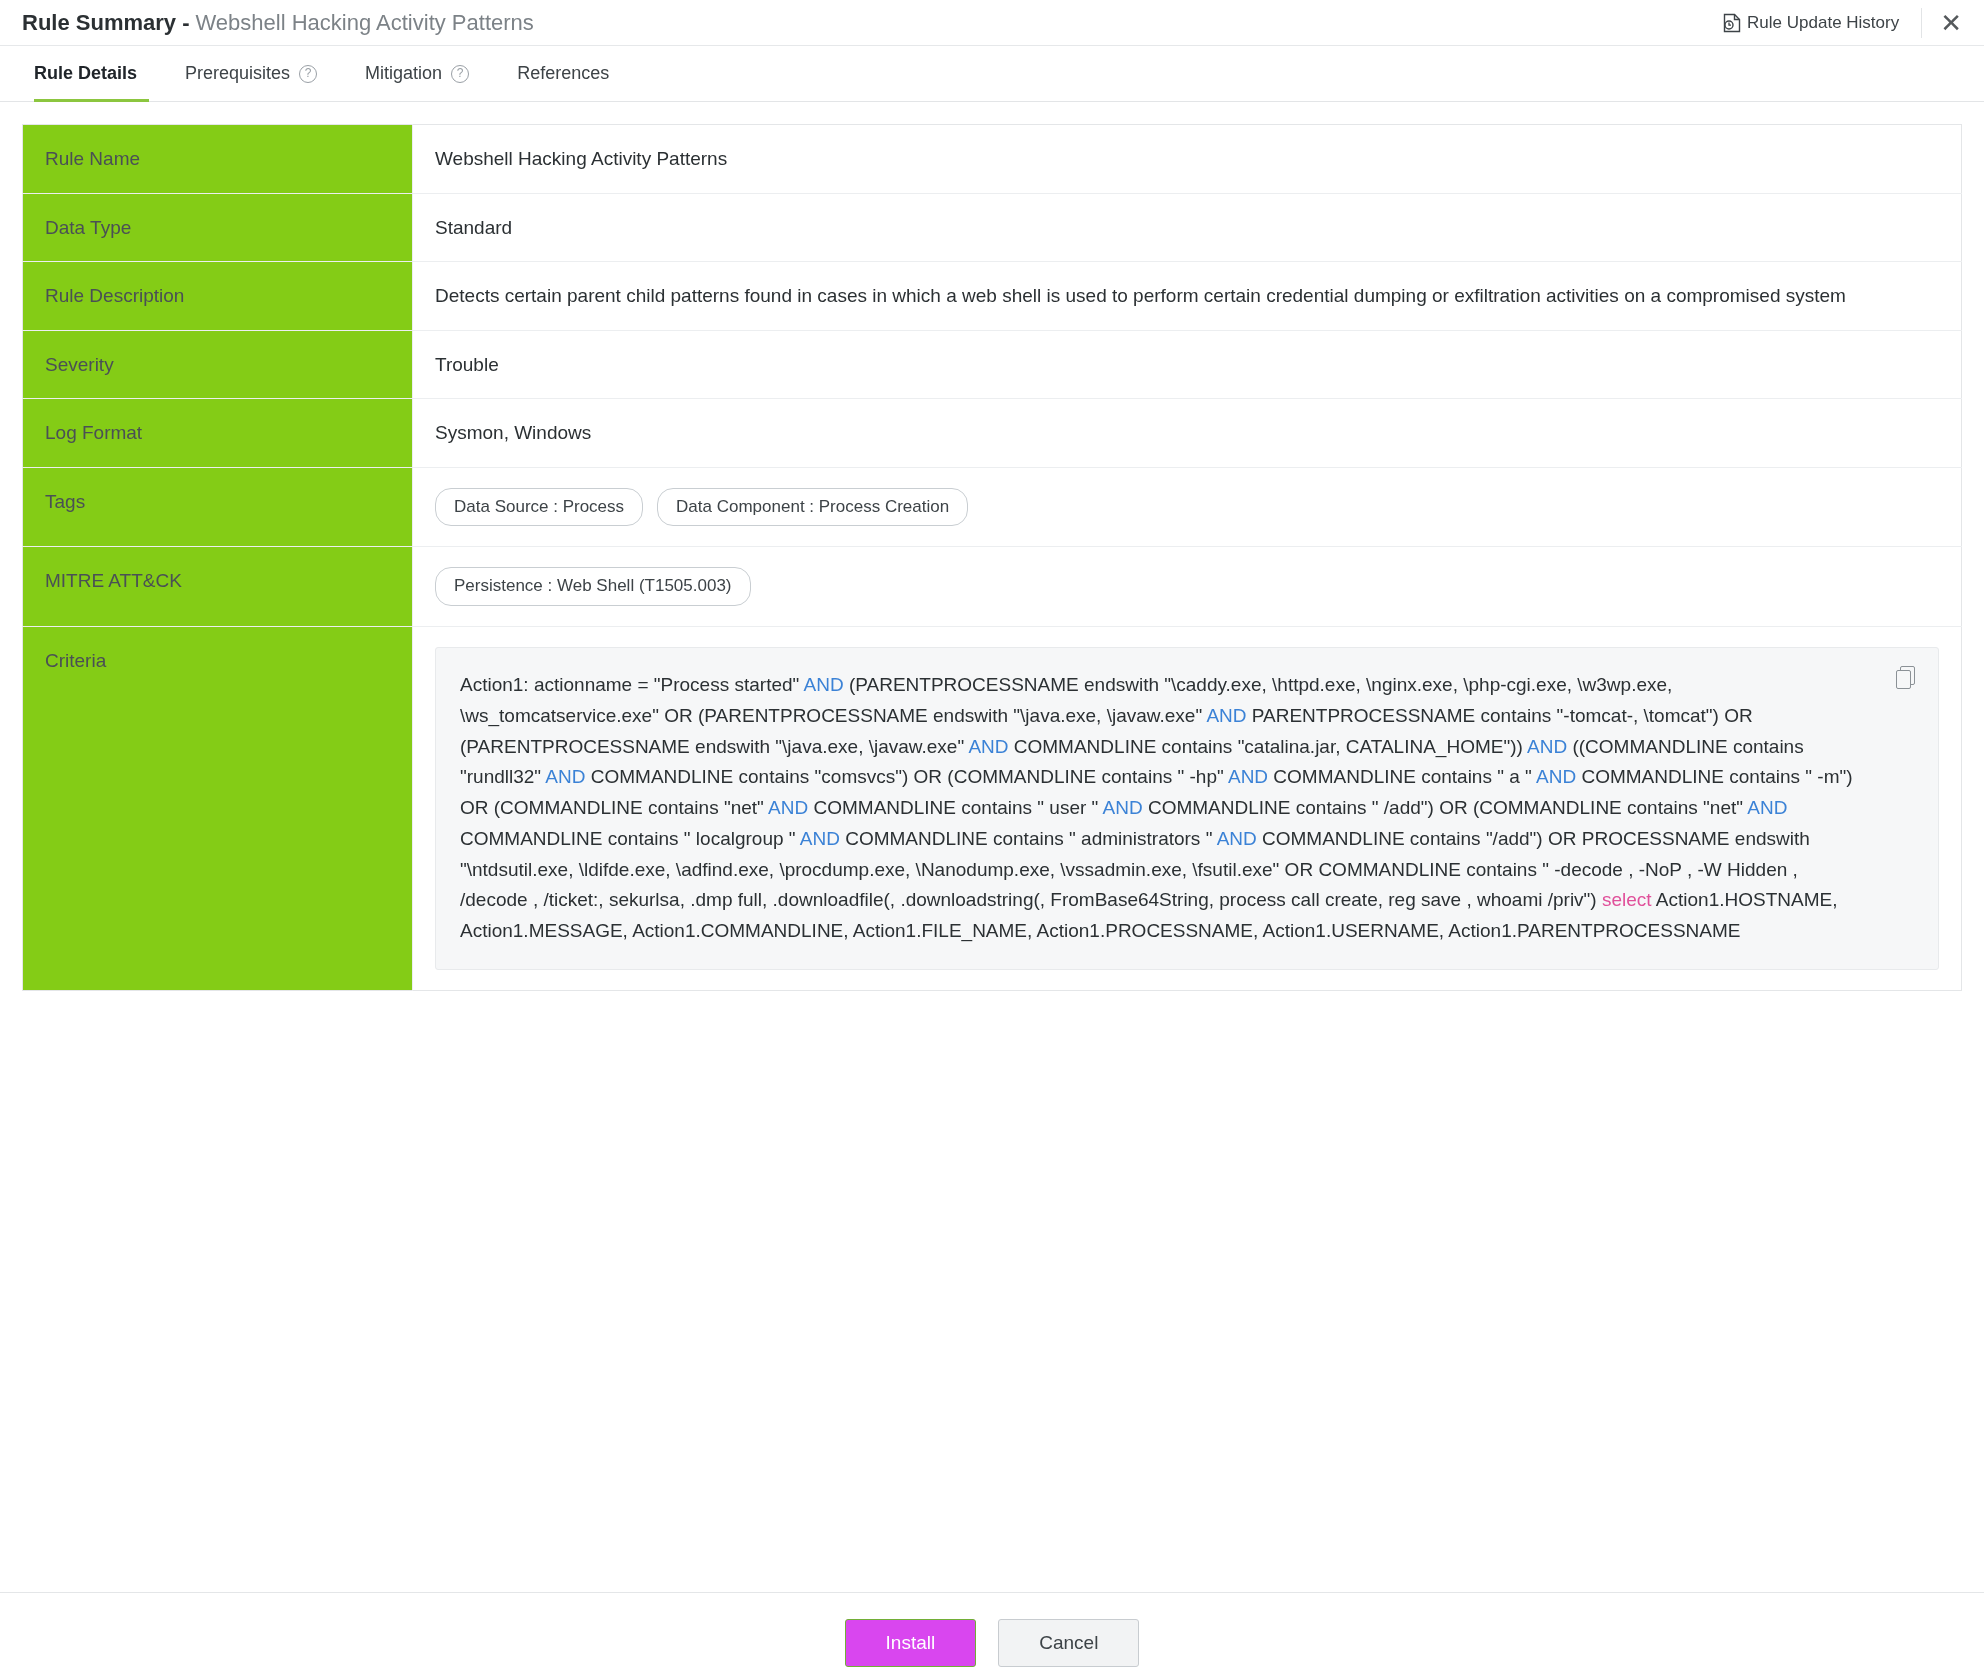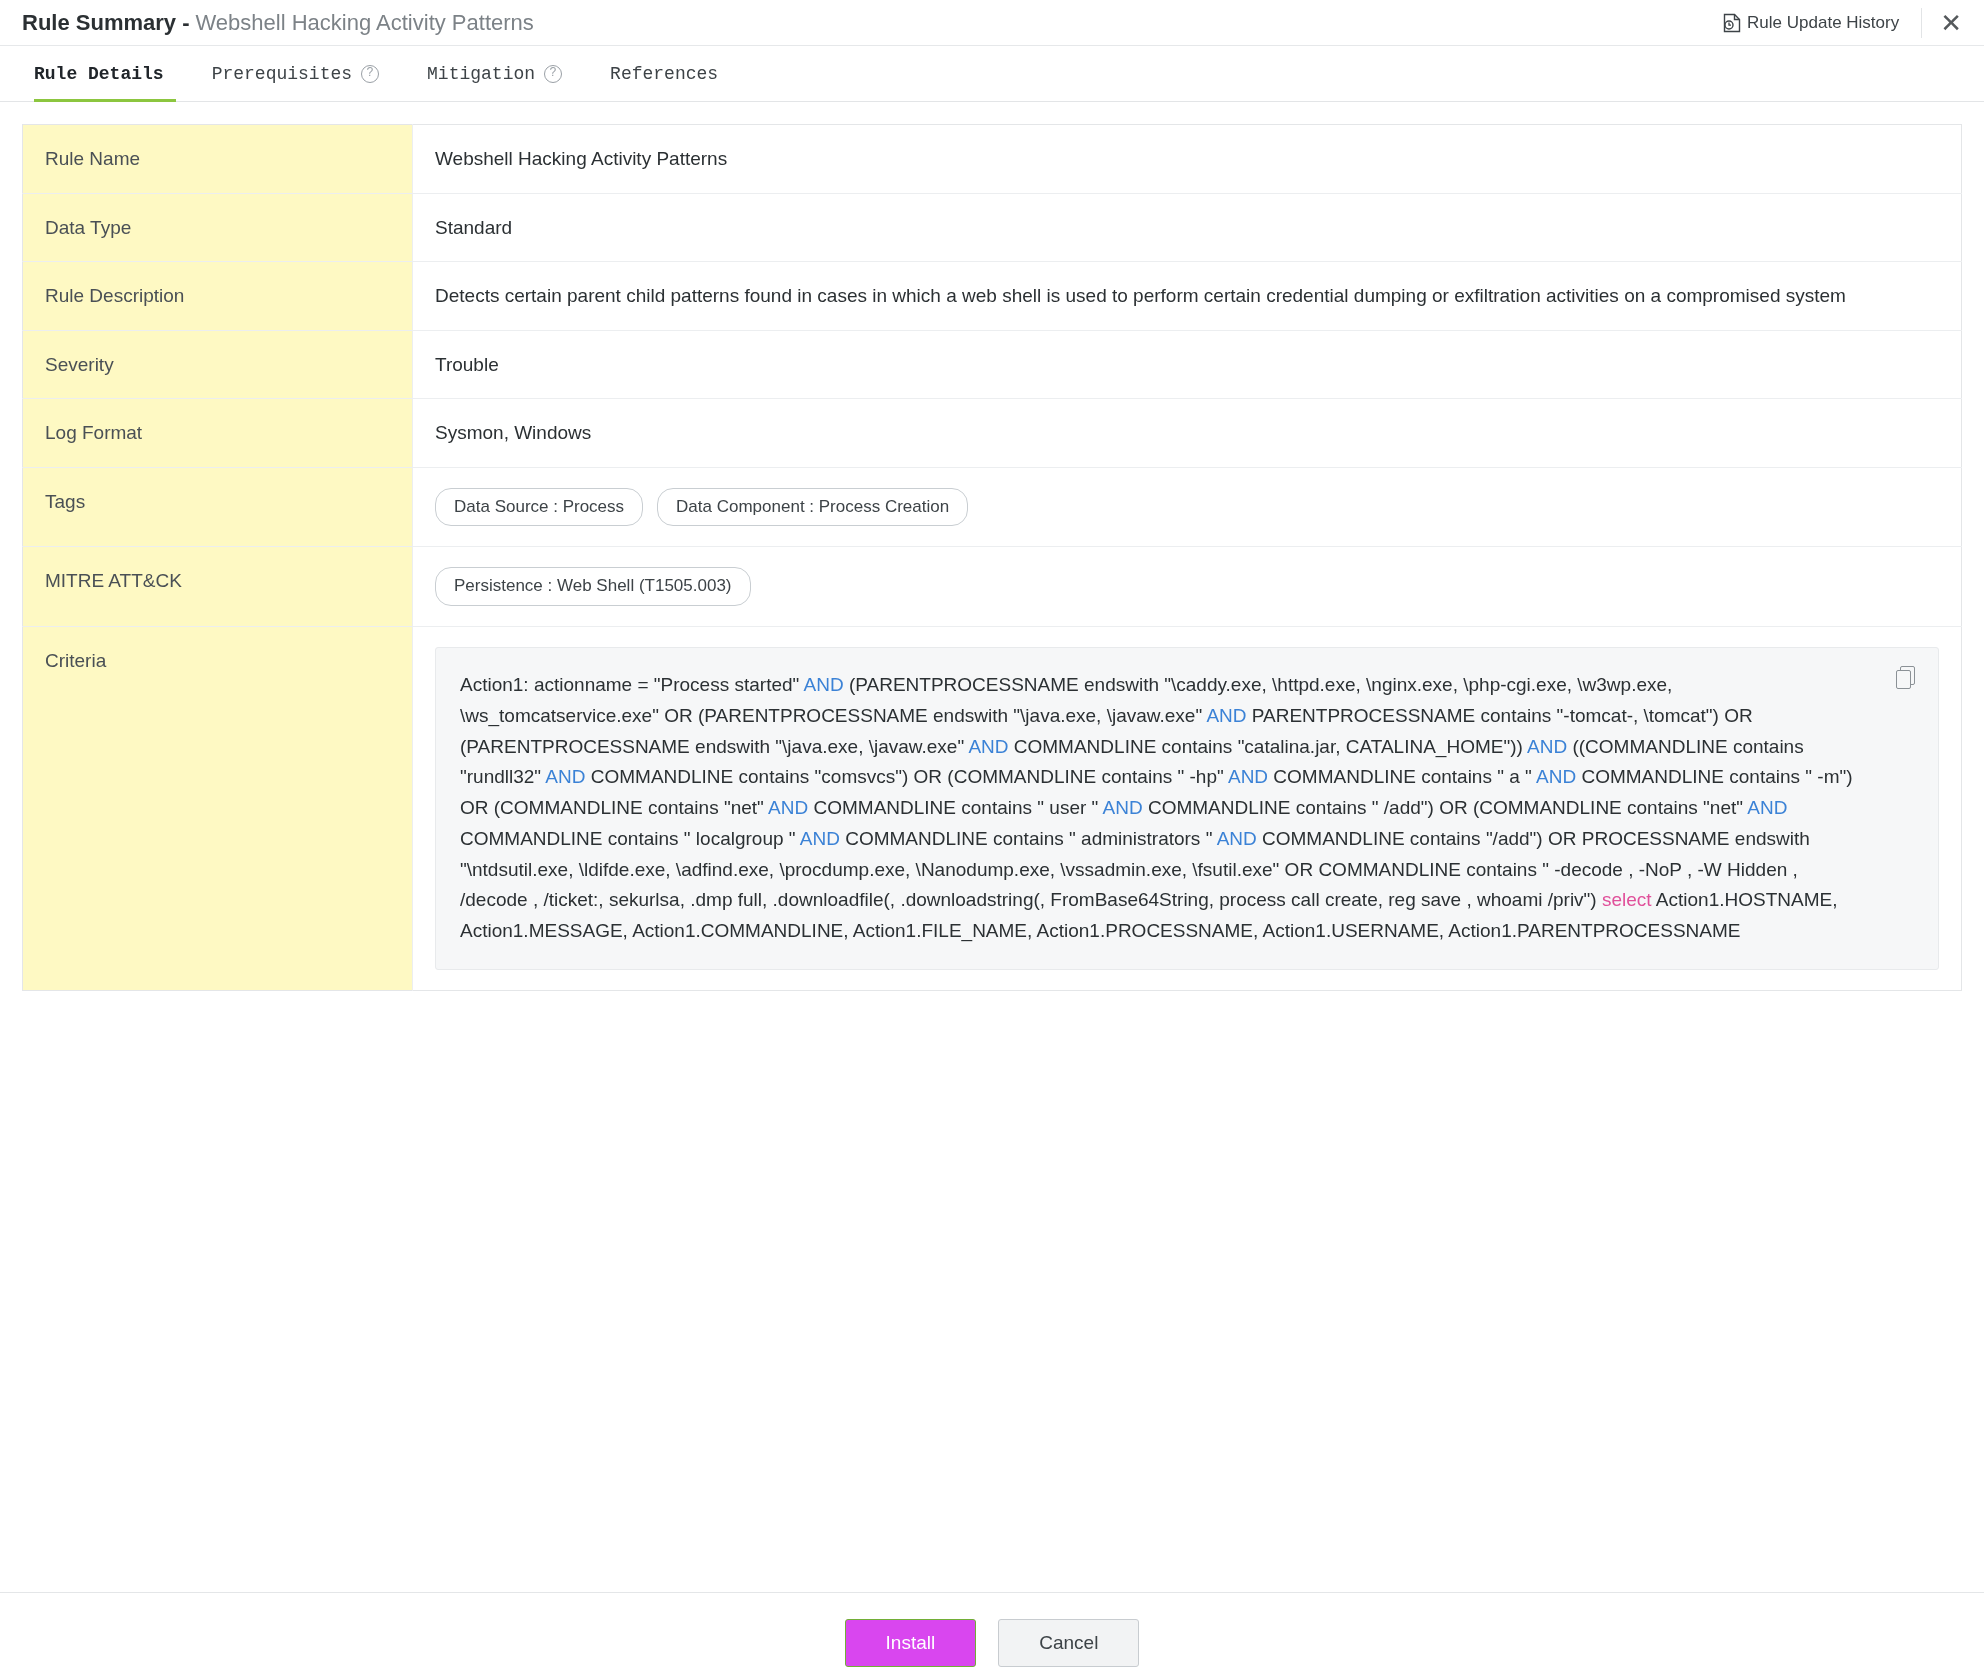--- a/index.html
+++ b/index.html
@@ -84,21 +84,20 @@
   }
   .tab {
     display: flex;
     align-items: center;
     gap: 9px;
     padding: 0 24px;
     font-size: 18px;
     color: #3d4347;
     cursor: pointer;
     position: relative;
-    font-family: Liberation Mono, monospace;
   }
   .tab:first-child { padding-left: 12px; }
   .tab.active {
     font-weight: bold;
     color: #20252a;
   }
   .tab.active::after {
     content: "";
     position: absolute;
     left: 12px; right: 12px; bottom: -1px;
@@ -133,21 +132,21 @@
     border-bottom: 1px solid #eceef0;
     vertical-align: top;
     padding: 20px 22px;
     font-size: 19px;
     line-height: 1.45;
   }
   table.detail tr:last-child td { border-bottom: none; }
   td.label {
     width: 390px;
     color: #4a5055;
-    background: #fef9c3;
+    background: #84cc16;
     border-right: 1px solid #eceef0;
   }
   td.value { color: #2b3033; }
 
   .created-by {
     display: flex;
     align-items: center;
     gap: 12px;
   }
   .log360-badge {

